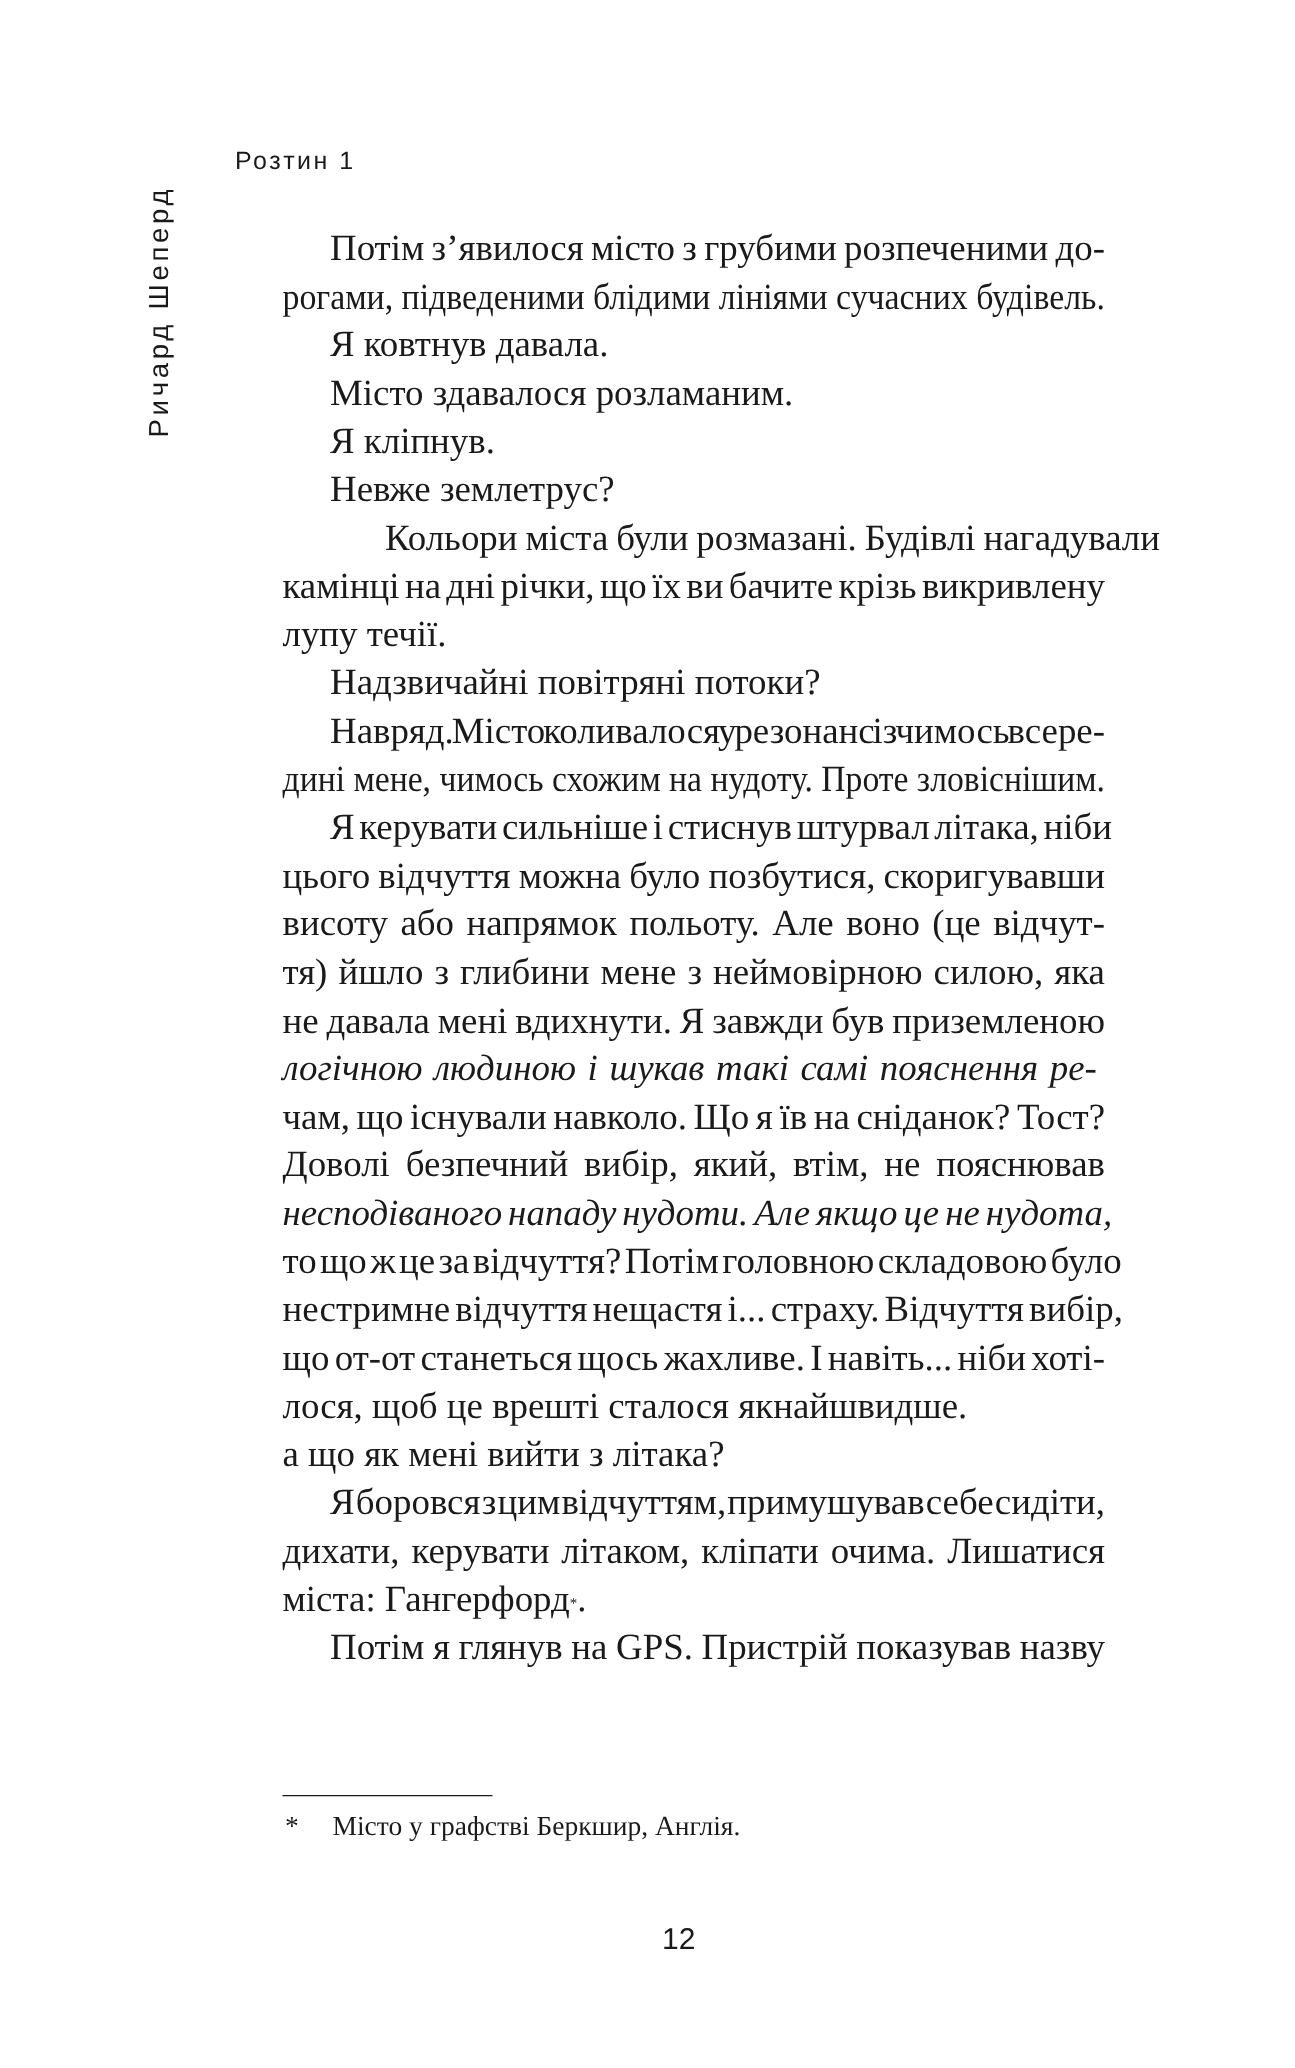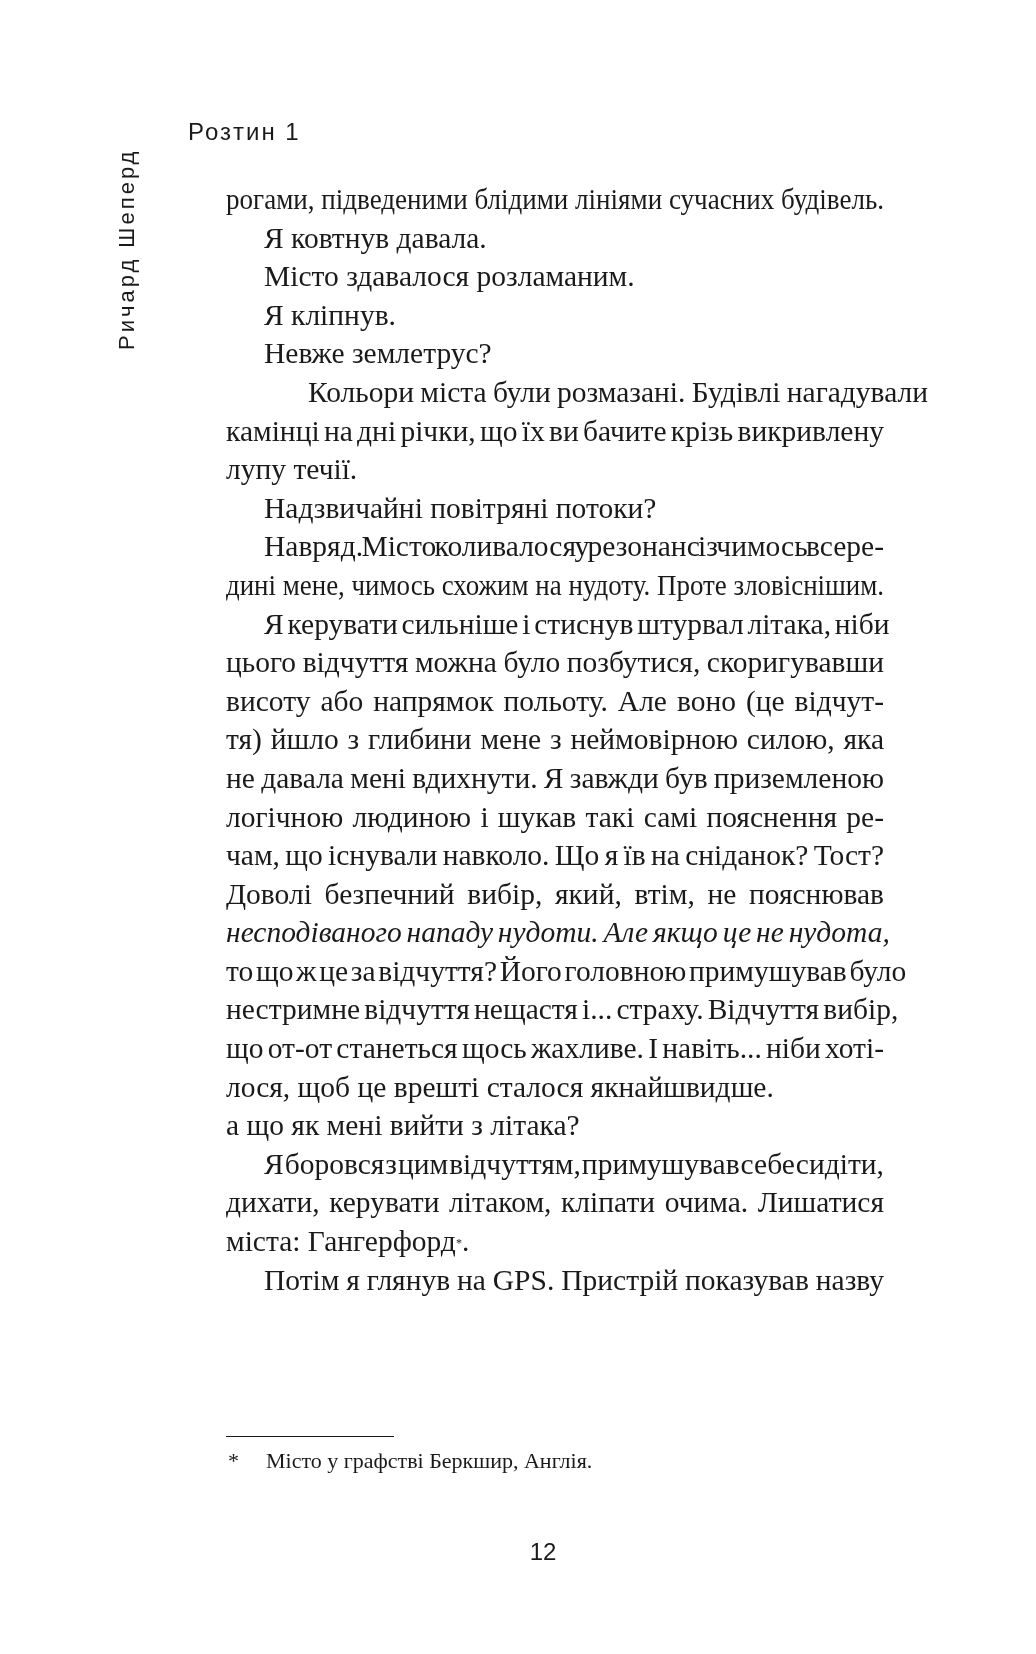--- a/index.html
+++ b/index.html
@@ -12,21 +12,21 @@
       height: 1654px;
       position: relative;
       overflow: hidden;
       color: #1a1a1a;
     }
     .running-head {
       position: absolute;
       left: 188px;
       top: 118px;
       font-family: "Liberation Sans", sans-serif;
-      font-size: 24px;
+      font-size: 20px;
       letter-spacing: 2px;
       color: #1a1a1a;
     }
     .side-author {
       position: absolute;
       left: 114px;
       top: 350px;
       transform-origin: left top;
       transform: rotate(-90deg);
       font-family: "Liberation Sans", sans-serif;
@@ -80,41 +80,42 @@
     sup { font-size: 12px; vertical-align: top; position: relative; top: 2px; }
   </style>
 </head>
 <body>
 
 <div class="running-head">Розтин 1</div>
 
 <div class="side-author">Ричард Шеперд</div>
 
 <div class="body-text" id="body-text" style="left: 226px;">
+    <div style="white-space: nowrap; padding-left: 38px; margin-left: 0px; position: relative;"><span style="word-spacing: -1.51562px;">Потім з’явилося місто з грубими розпеченими до-</span></div>
     <div style="white-space: nowrap; padding-left: 0px; margin-left: 0px; position: relative;"><span style="display: inline-block; transform-origin: left center; transform: scaleX(0.917013);">рогами, підведеними блідими лініями сучасних будівель.</span></div>
     <div style="white-space: nowrap; padding-left: 38px; margin-left: 0px; position: relative;"><span>Я ковтнув давала.</span></div>
     <div style="white-space: nowrap; padding-left: 38px; margin-left: 0px; position: relative;"><span>Місто здавалося розламаним.</span></div>
     <div style="white-space: nowrap; padding-left: 38px; margin-left: 0px; position: relative;"><span>Я кліпнув.</span></div>
     <div style="white-space: nowrap; padding-left: 38px; margin-left: 0px; position: relative;"><span>Невже землетрус?</span></div>
     <div style="white-space: nowrap; padding-left: 38px; margin-left: 0px; position: relative;"><span style="word-spacing: -1.09062px; margin-left: 44px;">Кольори міста були розмазані. Будівлі нагадували</span></div>
     <div style="white-space: nowrap; padding-left: 0px; margin-left: 0px; position: relative;"><span style="word-spacing: -3.07465px;">камінці на дні річки, що їх ви бачите крізь викривлену</span></div>
     <div style="white-space: nowrap; padding-left: 0px; margin-left: 0px; position: relative;"><span>лупу течії.</span></div>
     <div style="white-space: nowrap; padding-left: 38px; margin-left: 0px; position: relative;"><span>Надзвичайні повітряні потоки?</span></div>
     <div style="white-space: nowrap; padding-left: 38px; margin-left: 0px; position: relative;"><span style="word-spacing: -8.99777px;">Навряд. Місто коливалося у резонанс із чимось всере-</span></div>
     <div style="white-space: nowrap; padding-left: 0px; margin-left: 0px; position: relative;"><span style="display: inline-block; transform-origin: left center; transform: scaleX(0.912859);">дині мене, чимось схожим на нудоту. Проте зловіснішим.</span></div>
     <div style="white-space: nowrap; padding-left: 38px; margin-left: 0px; position: relative;"><span style="word-spacing: -3.59152px;">Я керувати сильніше і стиснув штурвал літака, ніби</span></div>
     <div style="white-space: nowrap; padding-left: 0px; margin-left: 0px; position: relative;"><span style="word-spacing: -0.81875px;">цього відчуття можна було позбутися, скоригувавши</span></div>
     <div style="white-space: nowrap; padding-left: 0px; margin-left: 0px; position: relative;"><span style="word-spacing: 2.58705px;">висоту або напрямок польоту. Але воно (це відчут-</span></div>
     <div style="white-space: nowrap; padding-left: 0px; margin-left: 0px; position: relative;"><span style="word-spacing: 1.48047px;">тя) йшло з глибини мене з неймовірною силою, яка</span></div>
     <div style="white-space: nowrap; padding-left: 0px; margin-left: 0px; position: relative;"><span style="word-spacing: -1.11161px;">не давала мені вдихнути. Я завжди був приземленою</span></div>
-    <div style="white-space: nowrap; padding-left: 0px; margin-left: 0px; position: relative;"><span style="word-spacing: 1.91071px;">логічною людиною і шукав такі самі пояснення ре-</span></div>
+    <div style="white-space: nowrap; padding-left: 0px; margin-left: 0px; position: relative;"><span style="word-spacing: 1.91071px; font-style: italic;">логічною людиною і шукав такі самі пояснення ре-</span></div>
     <div style="white-space: nowrap; padding-left: 0px; margin-left: 0px; position: relative;"><span style="word-spacing: -2.05382px;">чам, що існували навколо. Що я їв на сніданок? Тост?</span></div>
     <div style="white-space: nowrap; padding-left: 0px; margin-left: 0px; position: relative;"><span style="word-spacing: 5.27865px;">Доволі безпечний вибір, який, втім, не пояснював</span></div>
     <div style="white-space: nowrap; padding-left: 0px; margin-left: 0px; position: relative;"><span style="word-spacing: -2.53795px; font-style: italic;">несподіваного нападу нудоти. Але якщо це не нудота,</span></div>
-    <div style="white-space: nowrap; padding-left: 0px; margin-left: 0px; position: relative;"><span style="word-spacing: -4.67535px;">то що ж це за відчуття? Його головною примушував було</span></div>
+    <div style="white-space: nowrap; padding-left: 0px; margin-left: 0px; position: relative;"><span style="word-spacing: -4.67535px;">то що ж це за відчуття? Потім головною складовою було</span></div>
     <div style="white-space: nowrap; padding-left: 0px; margin-left: 0px; position: relative;"><span style="word-spacing: -3.22135px;">нестримне відчуття нещастя і... страху. Відчуття вибір,</span></div>
     <div style="white-space: nowrap; padding-left: 0px; margin-left: 0px; position: relative;"><span style="word-spacing: -3.10156px;">що от-от станеться щось жахливе. І навіть... ніби хоті-</span></div>
     <div style="white-space: nowrap; padding-left: 0px; margin-left: 0px; position: relative;"><span>лося, щоб це врешті сталося якнайшвидше.</span></div>
     <div style="white-space: nowrap; padding-left: 0px; margin-left: 0px; position: relative;"><span>а що як мені вийти з літака?</span></div>
     <div style="white-space: nowrap; padding-left: 38px; margin-left: 0px; position: relative;"><span style="word-spacing: -6.39732px;">Я боровся з цим відчуттям, примушував себе сидіти,</span></div>
     <div style="white-space: nowrap; padding-left: 0px; margin-left: 0px; position: relative;"><span style="word-spacing: 2.225px;">дихати, керувати літаком, кліпати очима. Лишатися</span></div>
     <div style="white-space: nowrap; padding-left: 0px; margin-left: 0px; position: relative;"><span>міста: Гангерфорд</span><sup>*</sup><span>.</span></div>
     <div style="white-space: nowrap; padding-left: 38px; margin-left: 0px; position: relative;"><span style="word-spacing: -0.477679px;">Потім я глянув на GPS. Пристрій показував назву</span></div>
   </div>
 

